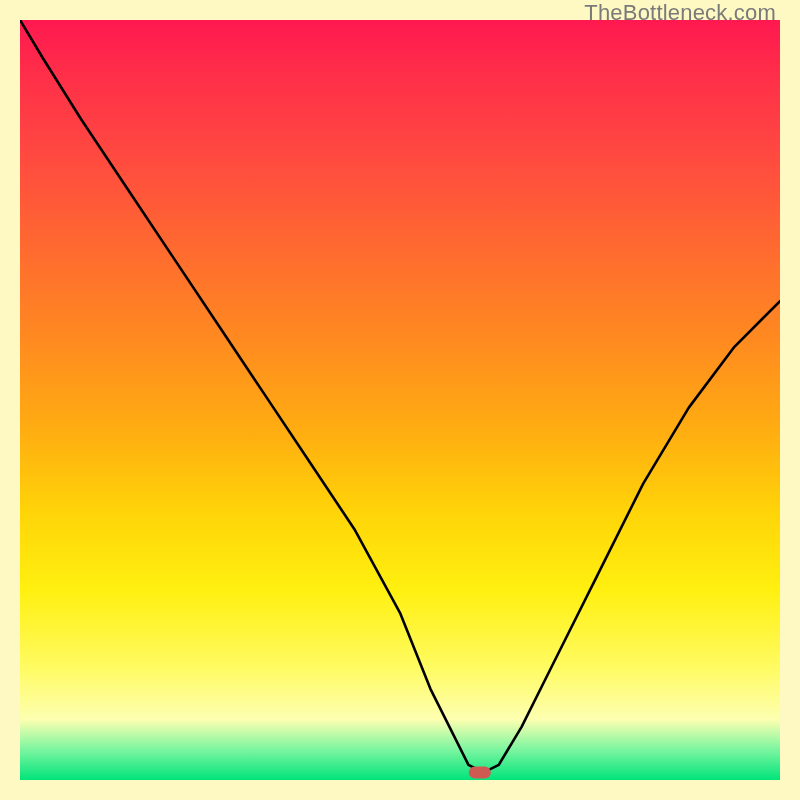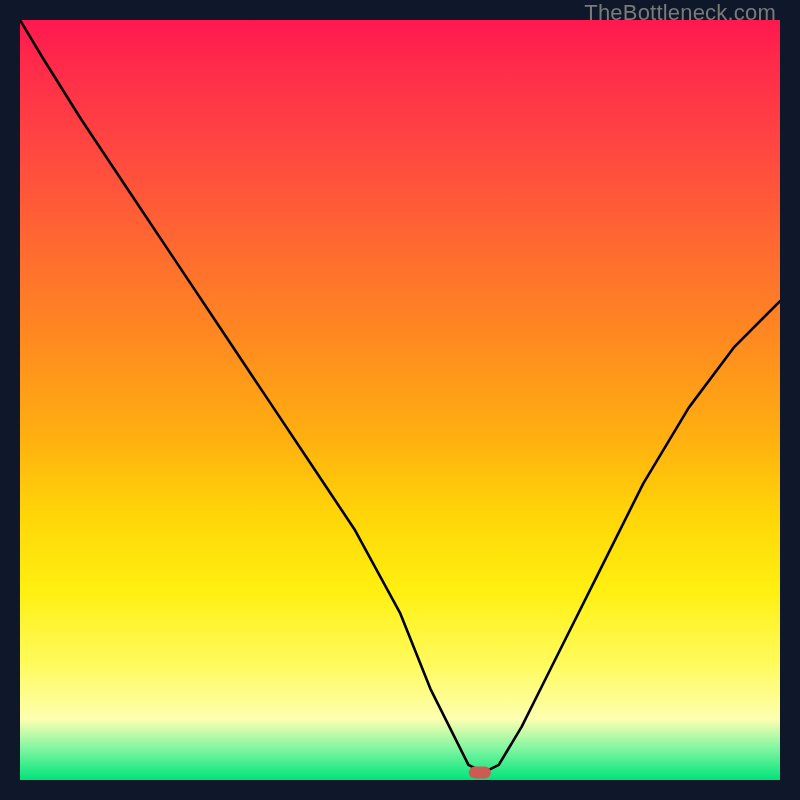--- a/index.html
+++ b/index.html
@@ -8,21 +8,21 @@
     width: 800px;
     height: 800px;
     background: #000;
     overflow: hidden;
     font-family: Arial, Helvetica, sans-serif;
   }
   .frame {
     position: relative;
     width: 800px;
     height: 800px;
-    background: #0f172a;
+    background: #fef9c3;
   }
   .plot-area {
     position: absolute;
     left: 20px;
     top: 20px;
     width: 760px;
     height: 760px;
     
     background: linear-gradient(to bottom,
       #ff1850 0%,

